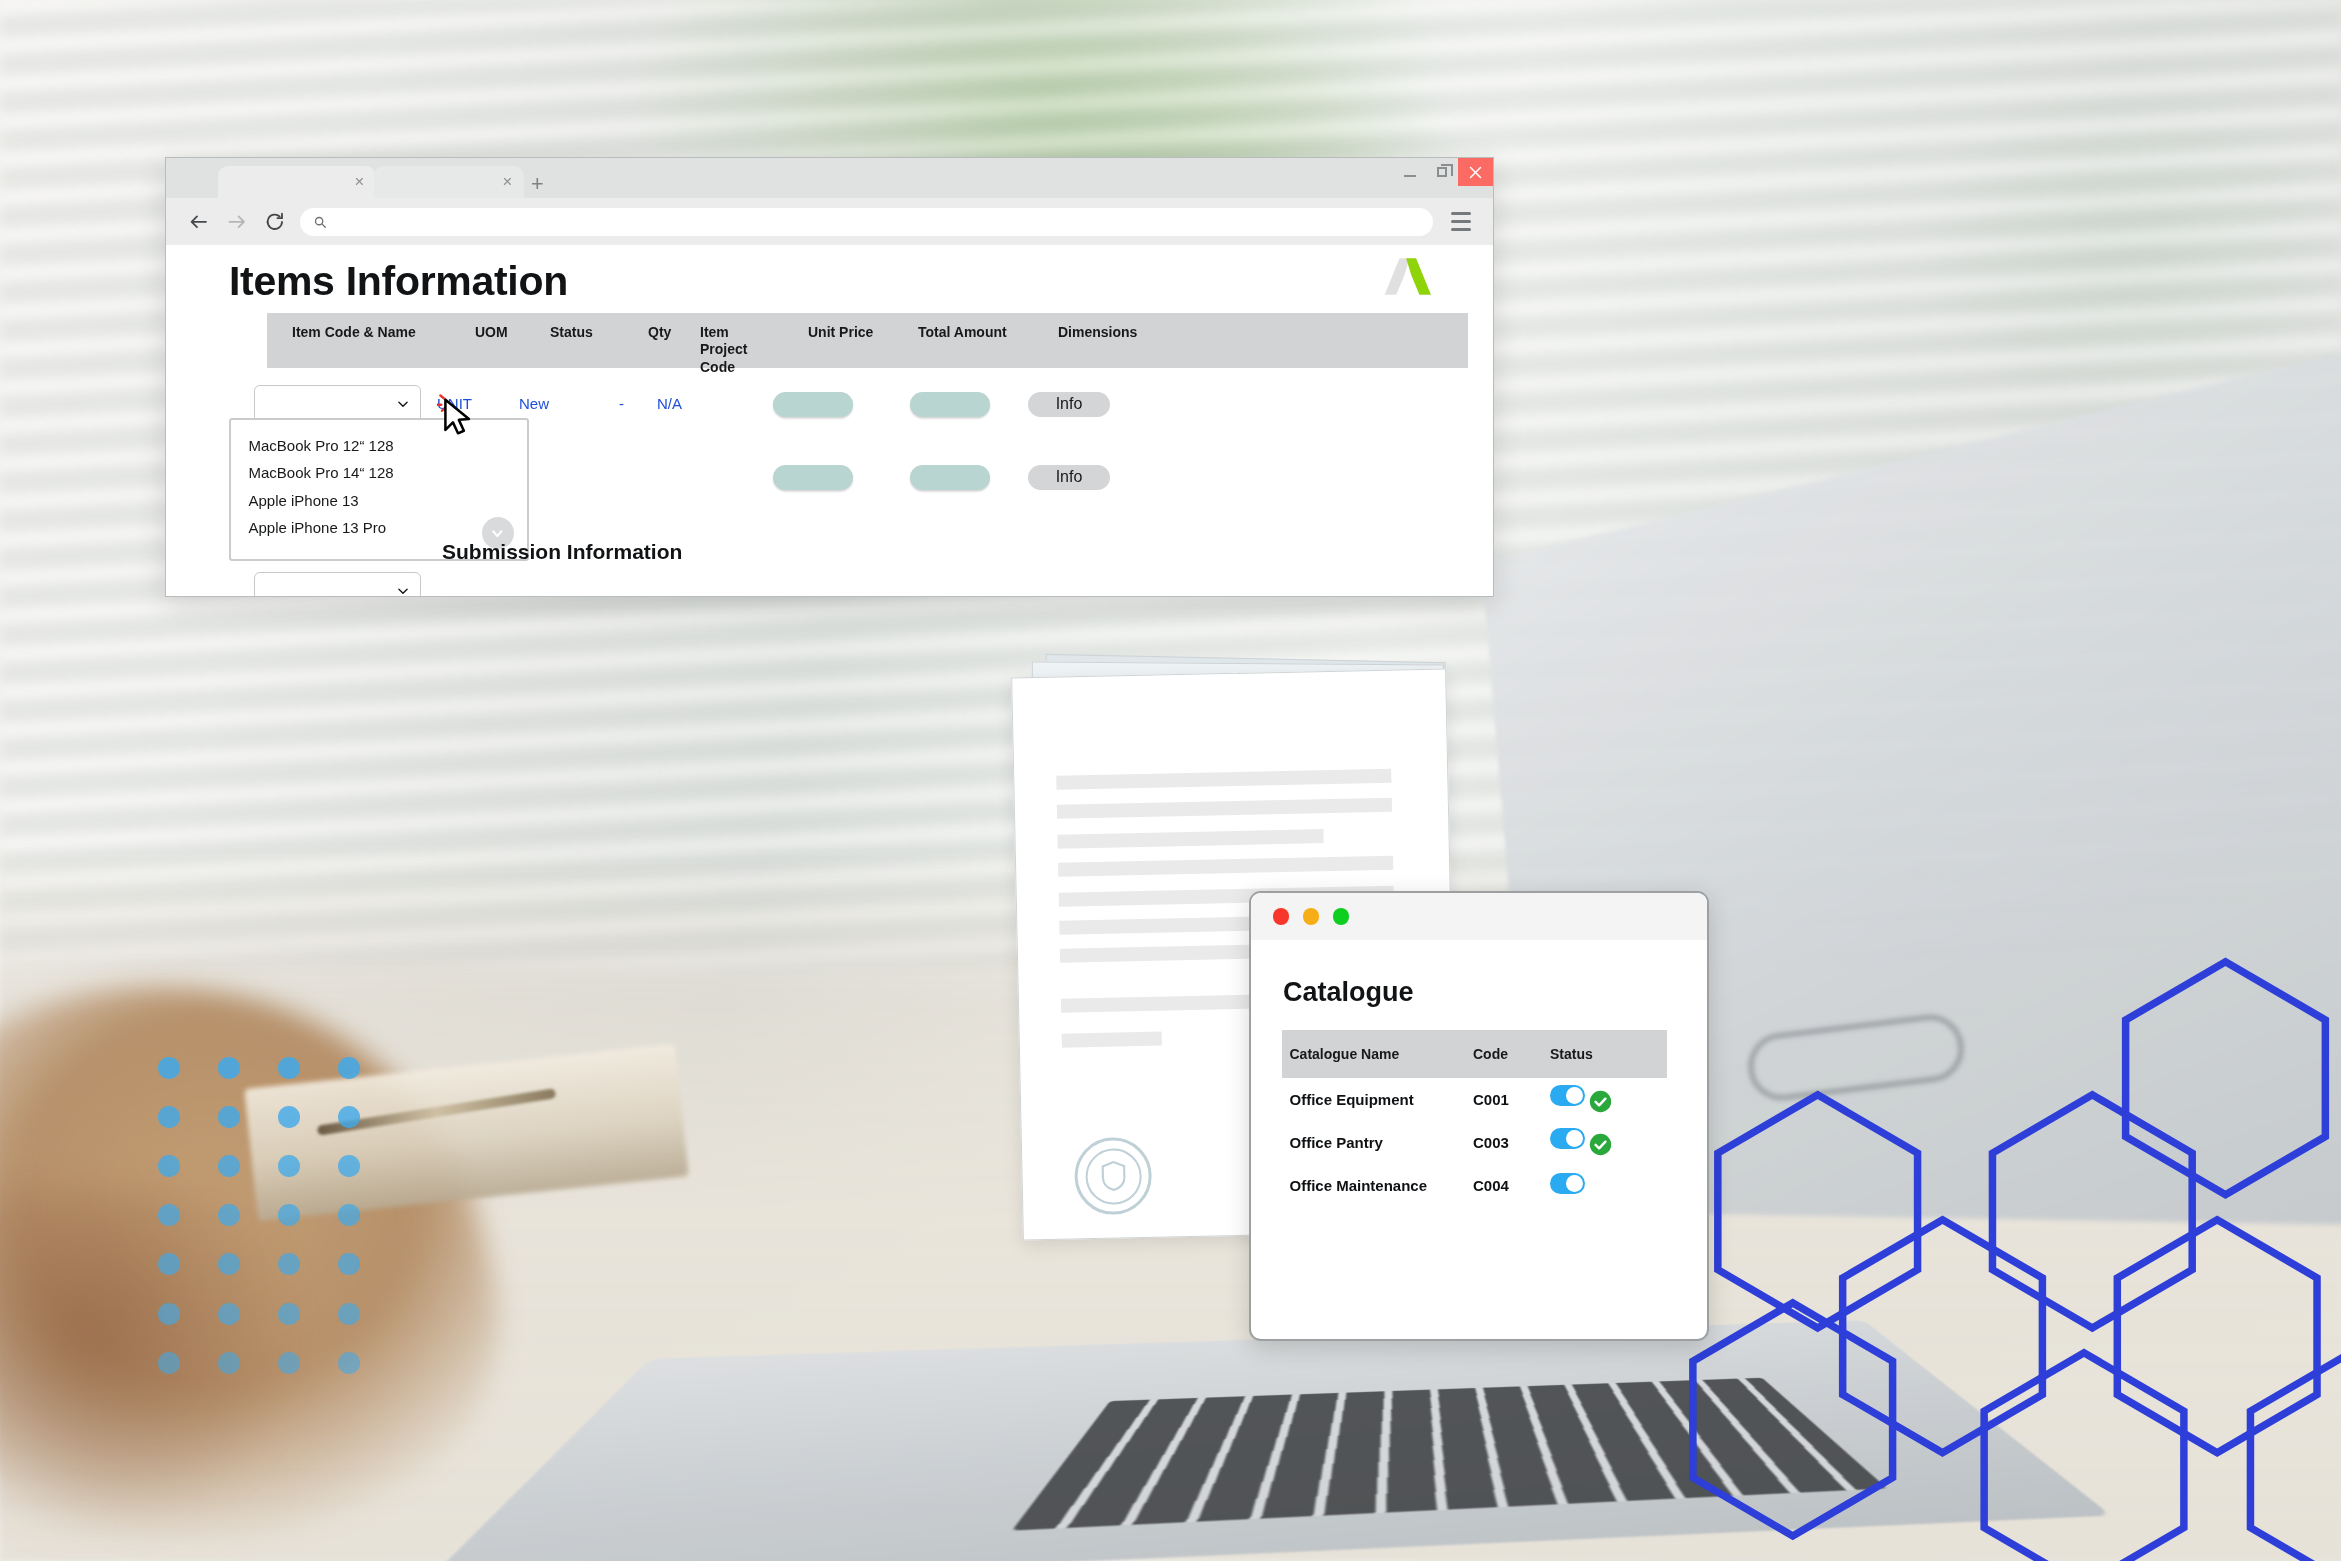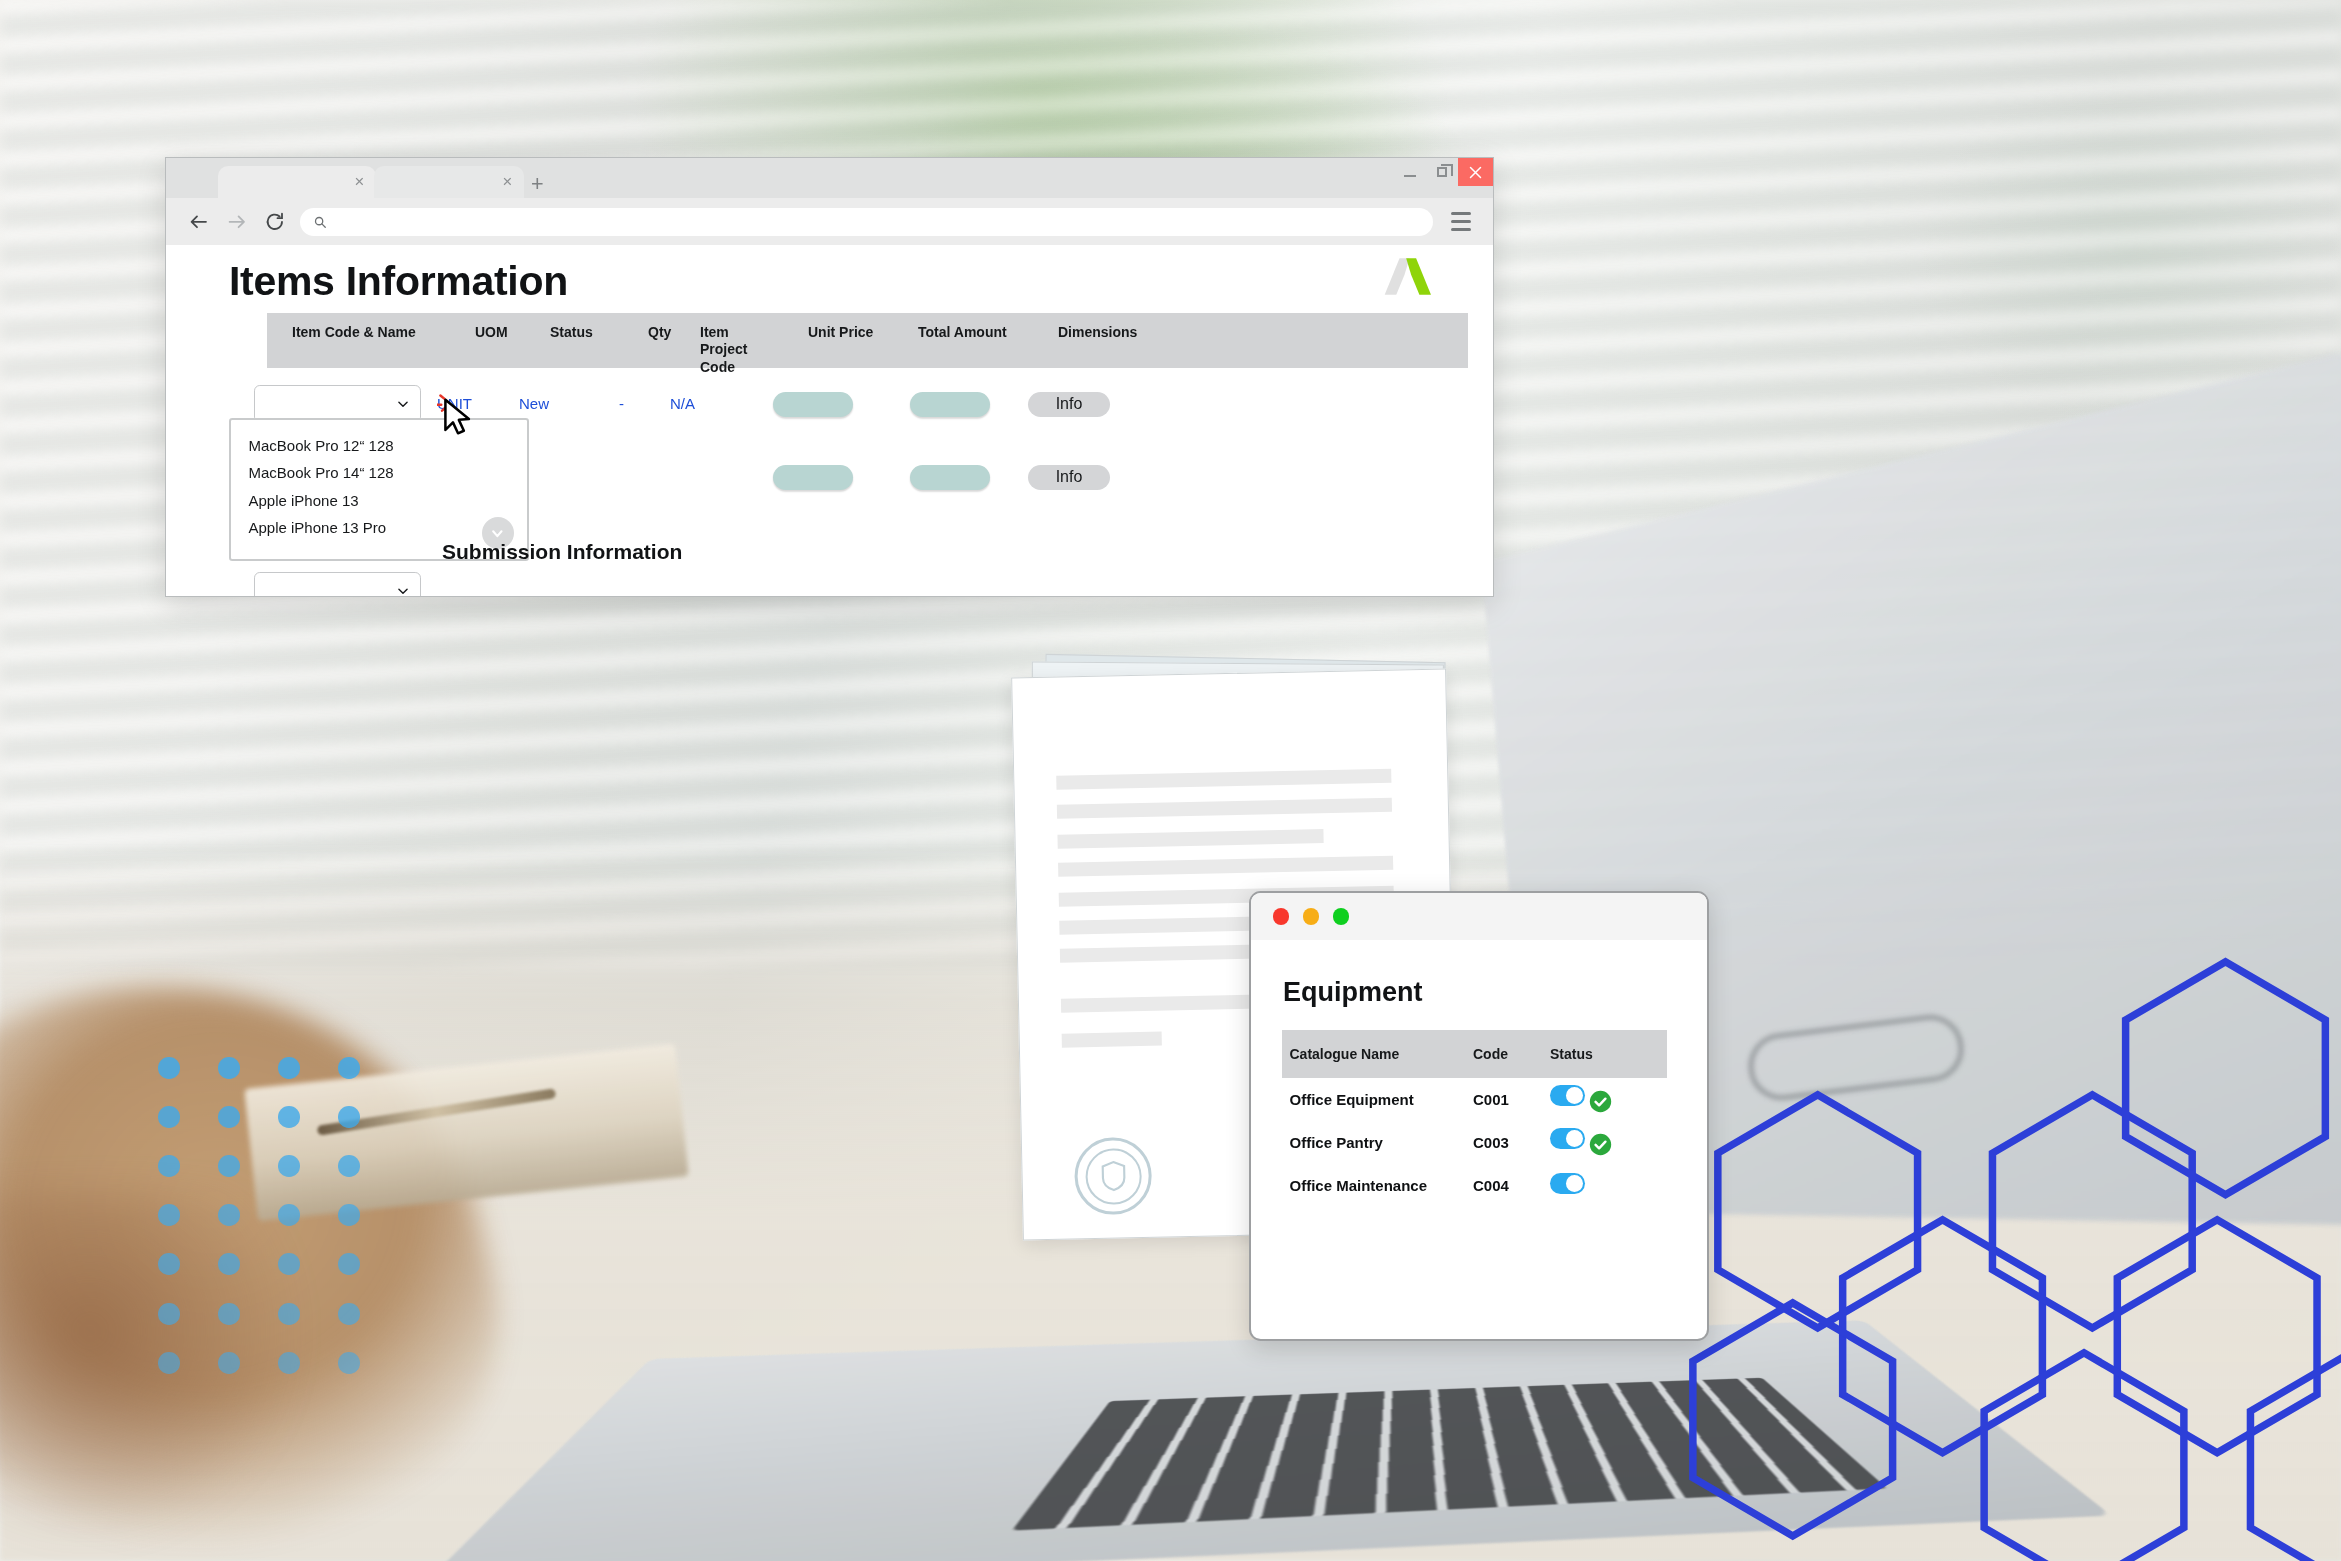--- a/index.html
+++ b/index.html
@@ -421,21 +421,21 @@
     <div class="trow" style="top:140px;height:50px;">
       <div class="dd-wrap" style="position:absolute;left:25px;top:0;">
         <select class="dd"></select>
         <svg class="chev" viewBox="0 0 24 24" fill="none" stroke="#17191b" stroke-width="2.4" stroke-linecap="round" stroke-linejoin="round">
             <path d="M5 9 L12 16 L19 9"></path>
           </svg>
       </div>
       <div class="cell" style="left:208px;top:10px;">UNIT</div>
       <div class="cell" style="left:290px;top:10px;">New</div>
       <div class="cell" style="left:390px;top:10px;">-</div>
-      <div class="cell" style="left:428px;top:10px;margin-left:13px;">N/A</div>
+      <div class="cell" style="left:428px;top:10px;">N/A</div>
       <button class="pill" style="position:absolute;left:544px;top:6.7px;"></button>
       <button class="pill" style="position:absolute;left:681px;top:6.7px;"></button>
       <button class="infobtn" style="position:absolute;left:799px;top:6.7px;">Info</button>
     </div>
 
     <div class="trow" style="top:213px;height:50px;">
       <button class="pill" style="position:absolute;left:544px;top:6.7px;"></button>
       <button class="pill" style="position:absolute;left:681px;top:6.7px;"></button>
       <button class="infobtn" style="position:absolute;left:799px;top:6.7px;">Info</button>
     </div>
@@ -493,21 +493,21 @@
     </div>
   </div>
 </div>
 
 <div id="catalogue">
   <div class="mac-bar">
     <span class="mac-dot r"></span>
     <span class="mac-dot y"></span>
     <span class="mac-dot g"></span>
   </div>
-  <div class="ctitle">Equipment</div>
+  <div class="ctitle">Catalogue</div>
 
   <table>
     <thead>
       <tr>
         <th style="width:191px;">Catalogue Name</th>
         <th style="width:77px;">Code</th>
         <th style="width:117px;">Status</th>
       </tr>
     </thead>
     <tbody>

